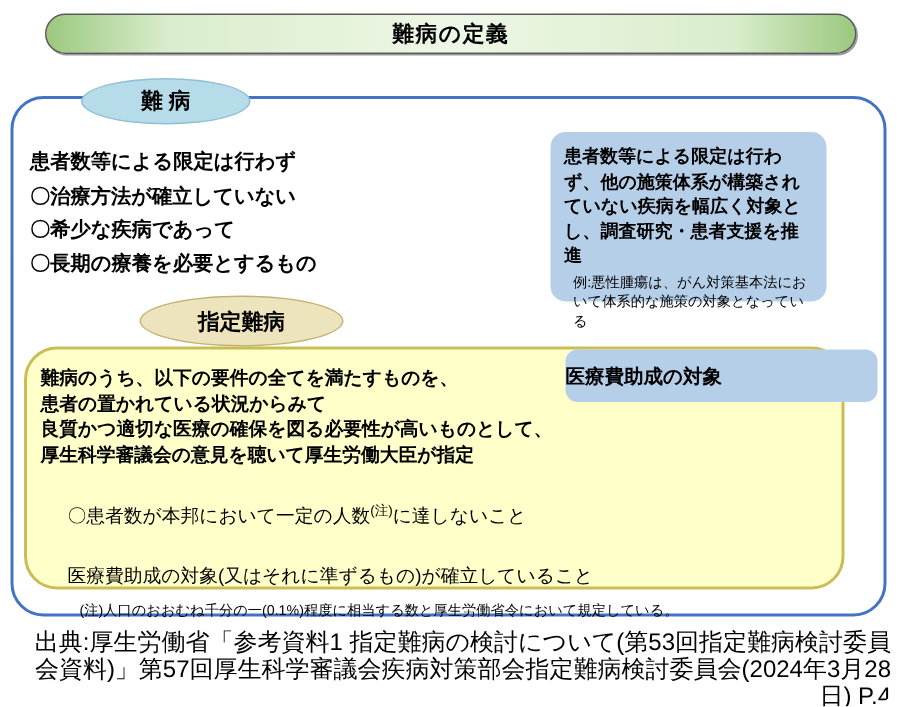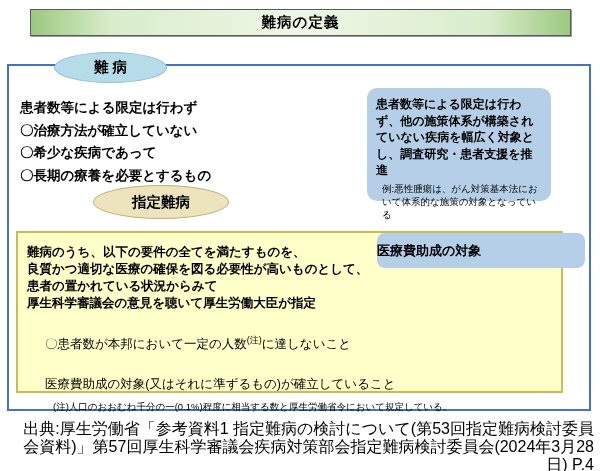--- a/index.html
+++ b/index.html
@@ -1,15 +1,15 @@
 <!DOCTYPE html>
 <html><head>
 <meta charset="utf-8">
 <style>
-  * { margin:0; padding:0; box-sizing:border-box; }
+  * { margin:0; padding:0; box-sizing:border-box;border-radius:22px; }
   html,body { background:#ffffff; }
   body {
     width:600px; height:471px;
     font-family:"Liberation Sans","DejaVu Sans",sans-serif;
     color:#000;
   }
   .page { position:relative; width:600px; height:471px; background:#fff; overflow:hidden; }
 
   .title-bar {
     position:absolute; left:30px; top:9px; width:541px; height:27px;
@@ -23,21 +23,21 @@
   .main-box {
     position:absolute; left:7px; top:64px; width:584px; height:347px;
     border:2px solid #4472c4; background:#fff;
   }
 
   .oval {
     position:absolute; display:flex; align-items:center; justify-content:center;
     font-weight:bold; font-size:14.5px; border-radius:50%; z-index:2;
   }
   .oval-blue { left:54px; top:52px; width:113px; height:31px; background:#b6dbe9; border:1px solid #8fc0d6; }
-  .oval-tan  { left:93px; top:185px; width:136px; height:34px; background:#ede3bc; border:1px solid #c2b271; }
+  .oval-tan  { left:93px; top:197px; width:136px; height:34px; background:#ede3bc; border:1px solid #c2b271; }
 
   .criteria {
     position:absolute; left:20px; top:97px; width:290px;
     font-size:13.5px; font-weight:bold; line-height:22.5px; z-index:1;
   }
 
   .callout { position:absolute; background:#b6cfe8; z-index:3; }
   .callout-scope {
     left:367px; top:88px; width:184px; height:113px;
     border-radius:10px; padding:8px 9px;
@@ -92,22 +92,22 @@
     <div class="example">例:悪性腫瘍は、がん対策基本法において体系的な施策の対象となっている</div>
   </div>
 
   <div class="oval oval-tan">
     <span>指定難病</span>
   </div>
 
   <div class="yellow-box">
     <div class="intro">
       <div>難病のうち、以下の要件の全てを満たすものを、</div>
+      <div>患者の置かれている状況からみて</div>
       <div>良質かつ適切な医療の確保を図る必要性が高いものとして、</div>
-      <div>患者の置かれている状況からみて</div>
       <div>厚生科学審議会の意見を聴いて厚生労働大臣が指定</div>
     </div>
     <div class="req">
       <span>〇患者数が本邦において一定の人数</span><span class="sup">(注)</span><span>に達しないこと</span>
     </div>
     <div class="req">
       <span>医療費助成の対象(又はそれに準ずるもの)が確立していること</span><span class="sup"></span><span></span>
     </div>
     <div class="note">(注)人口のおおむね千分の一(0.1%)程度に相当する数と厚生労働省令において規定している。</div>
   </div>

